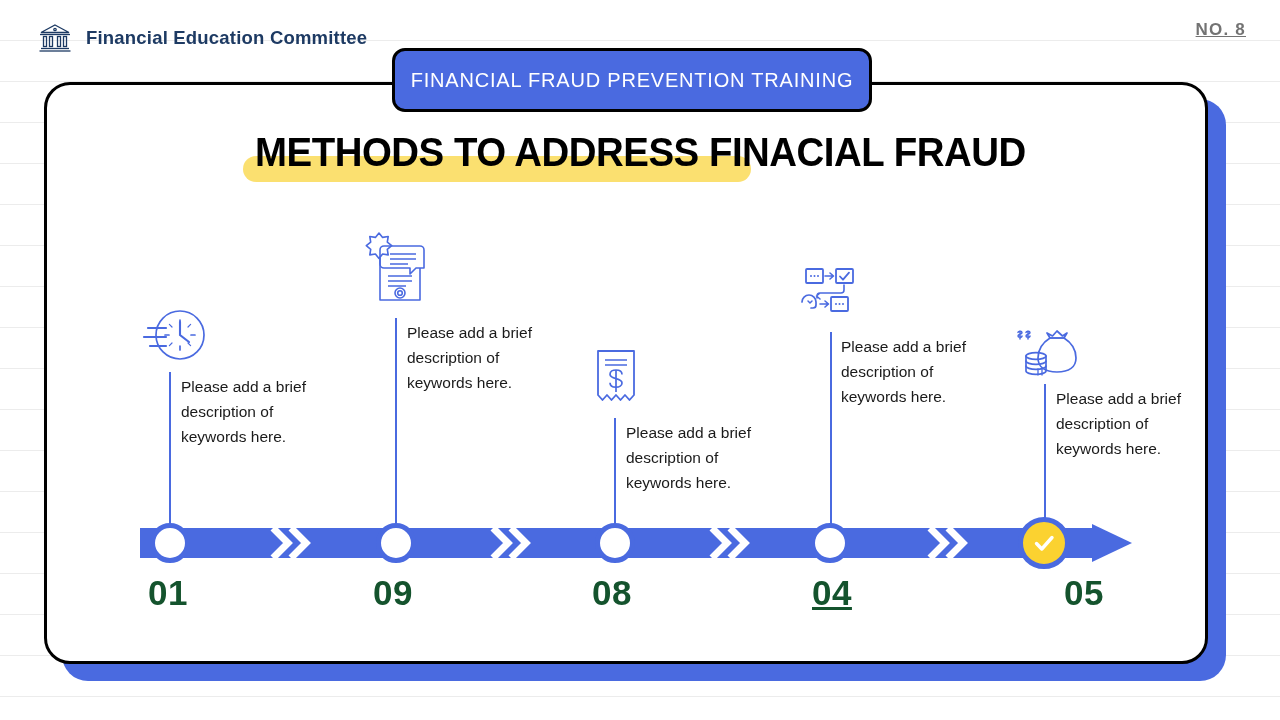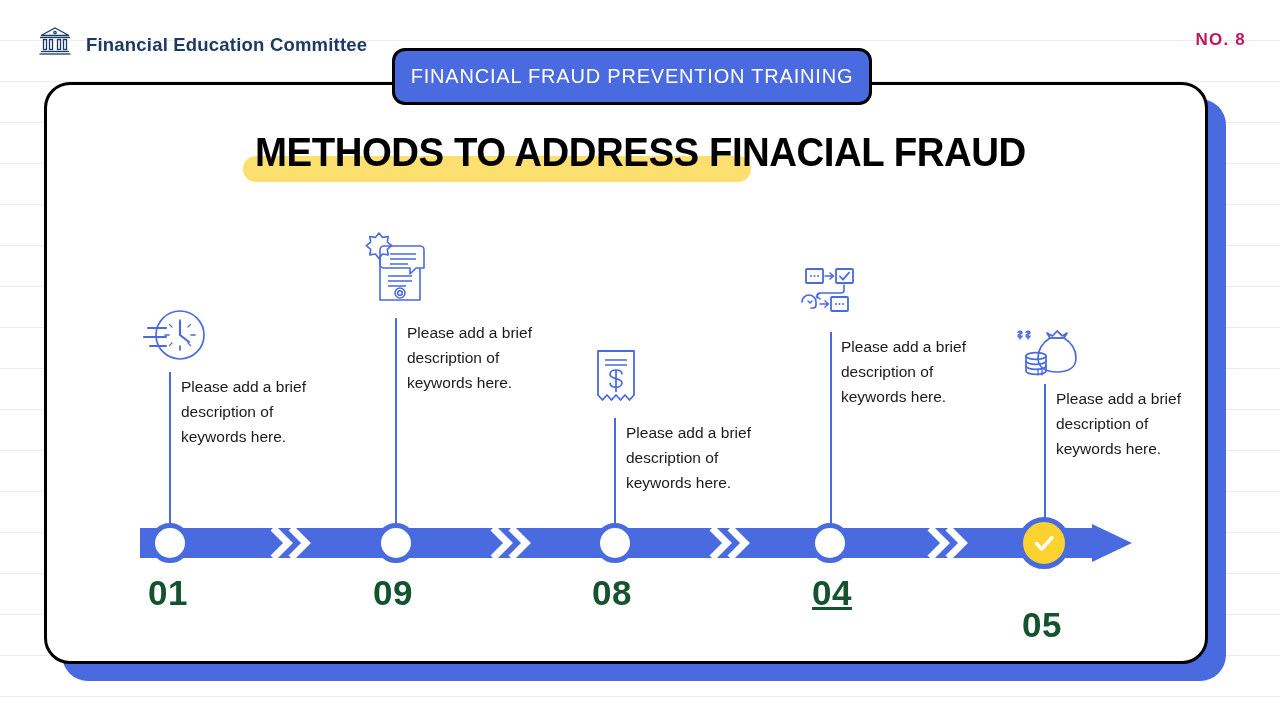--- a/index.html
+++ b/index.html
@@ -36,40 +36,41 @@
     left: 0;
     width: 1280px;
     height: 36px;
     z-index: 6;
   }
   #brand {
     position: absolute;
     left: 38px;
     top: 0;
     display: flex;
-    align-items: flex-end;
+    align-items: center;
     gap: 14px;
     height: 36px;
   }
   #brand-icon { width: 34px; height: 30px; display:block; }
   #brand-title {
     font-size: 18.5px;
     font-weight: bold;
     color: #1d3a63;
     letter-spacing: 0.2px;
     white-space: nowrap;
   }
   #page-no {
     position: absolute;
     right: 34px;
-    top: 10px;
+    top: 0;
     font-size: 17px;
     font-weight: bold;
-    color: #be185d;
+    color: #737373;
     letter-spacing: 1.2px;
+    text-decoration: underline;
   }
 
   
   #card-shadow {
     position: absolute;
     left: 62px;
     top: 99px;
     width: 1164px;
     height: 582px;
     background: #4a6ae0;
@@ -88,21 +89,21 @@
     box-sizing: border-box;
     z-index: 2;
   }
 
   
   #banner {
     position: absolute;
     left: 392px;
     top: 48px;
     width: 480px;
-    height: 57px;
+    height: 64px;
     background: #4a6ae0;
     border: 3px solid #000000;
     border-radius: 13px;
     box-sizing: border-box;
     display: flex;
     align-items: center;
     justify-content: center;
     z-index: 5;
   }
   #banner-text {
@@ -378,15 +379,15 @@
   </div>
   <div class="stem" style="left:1044px; top:384px; height:140px;"></div>
   <div class="desc" style="left:1056px; top:386px; width:160px;">Please add a brief description of keywords here.</div>
   <div class="node done" style="left:1018px;">
     <span>
       <svg viewBox="0 0 30 30">
         <path d="M7.5 15.5 L12.8 21 L23 9.5" fill="none" stroke="#ffffff" stroke-width="3.4" stroke-linecap="round" stroke-linejoin="round"></path>
       </svg>
     </span>
   </div>
-  <div class="num" style="left:1022px;margin-top:32px;">05</div>
+  <div class="num" style="left:1064px;">05</div>
 
 </div>
 
 </body></html>

